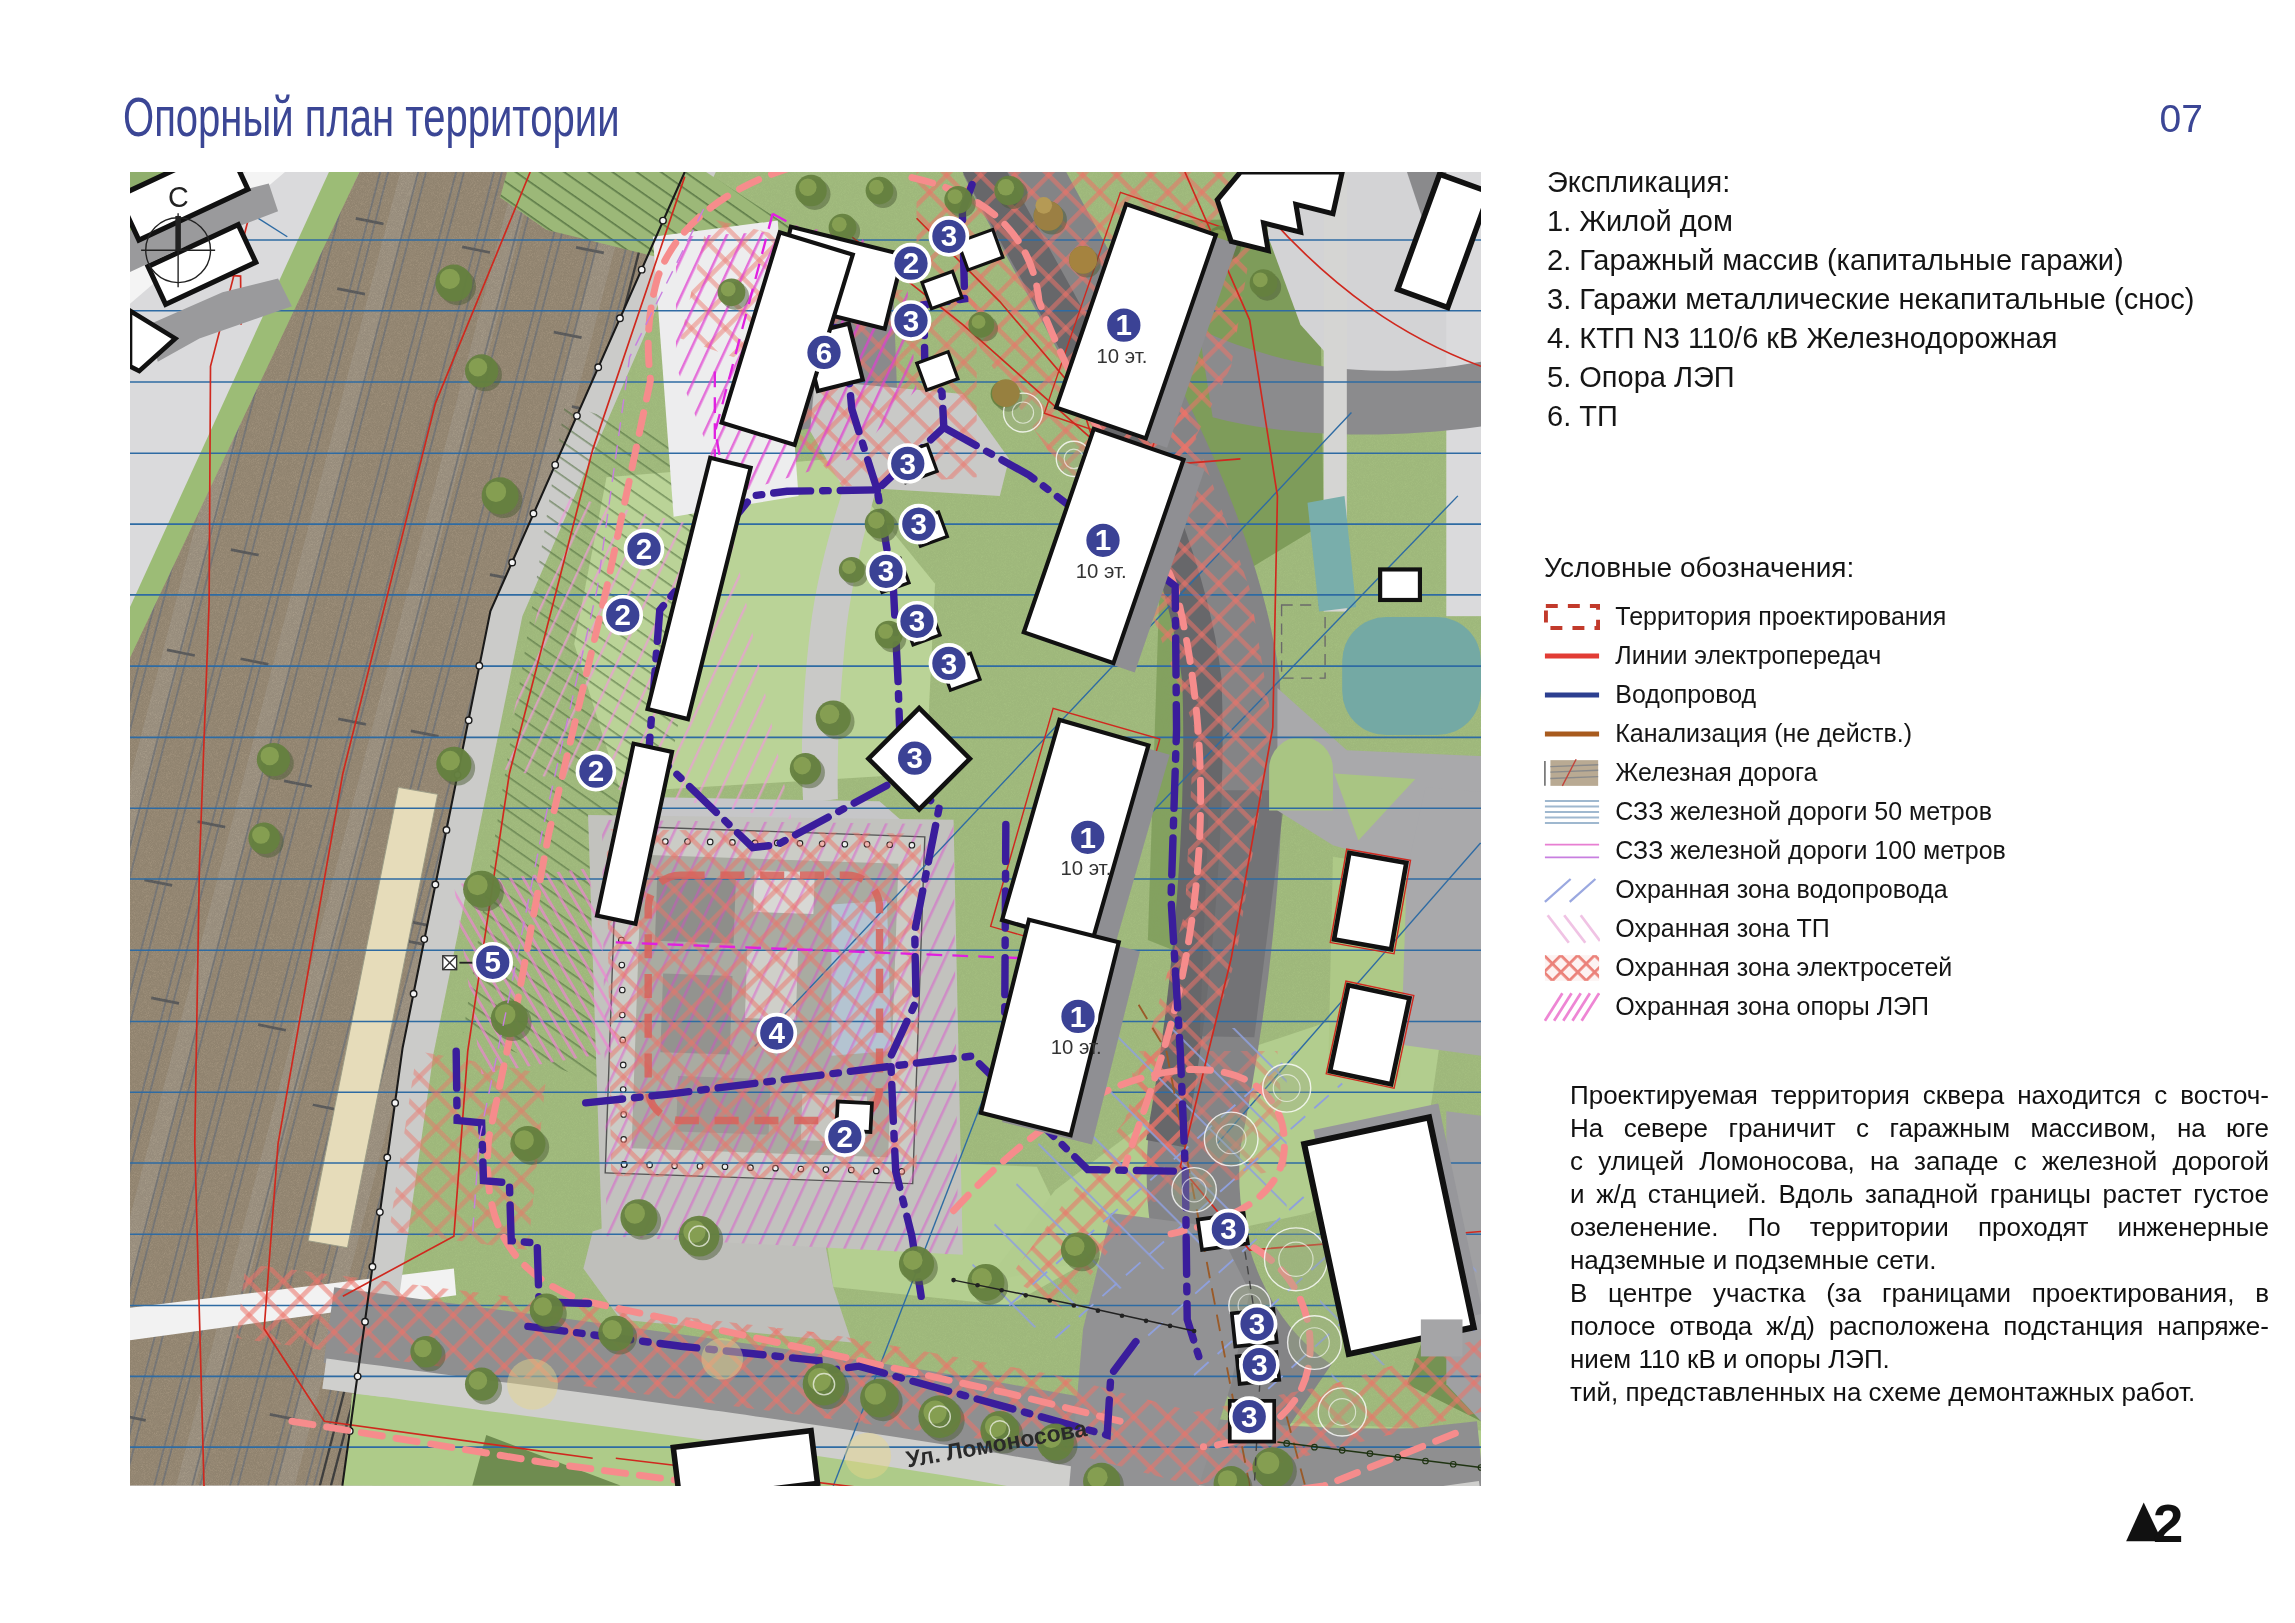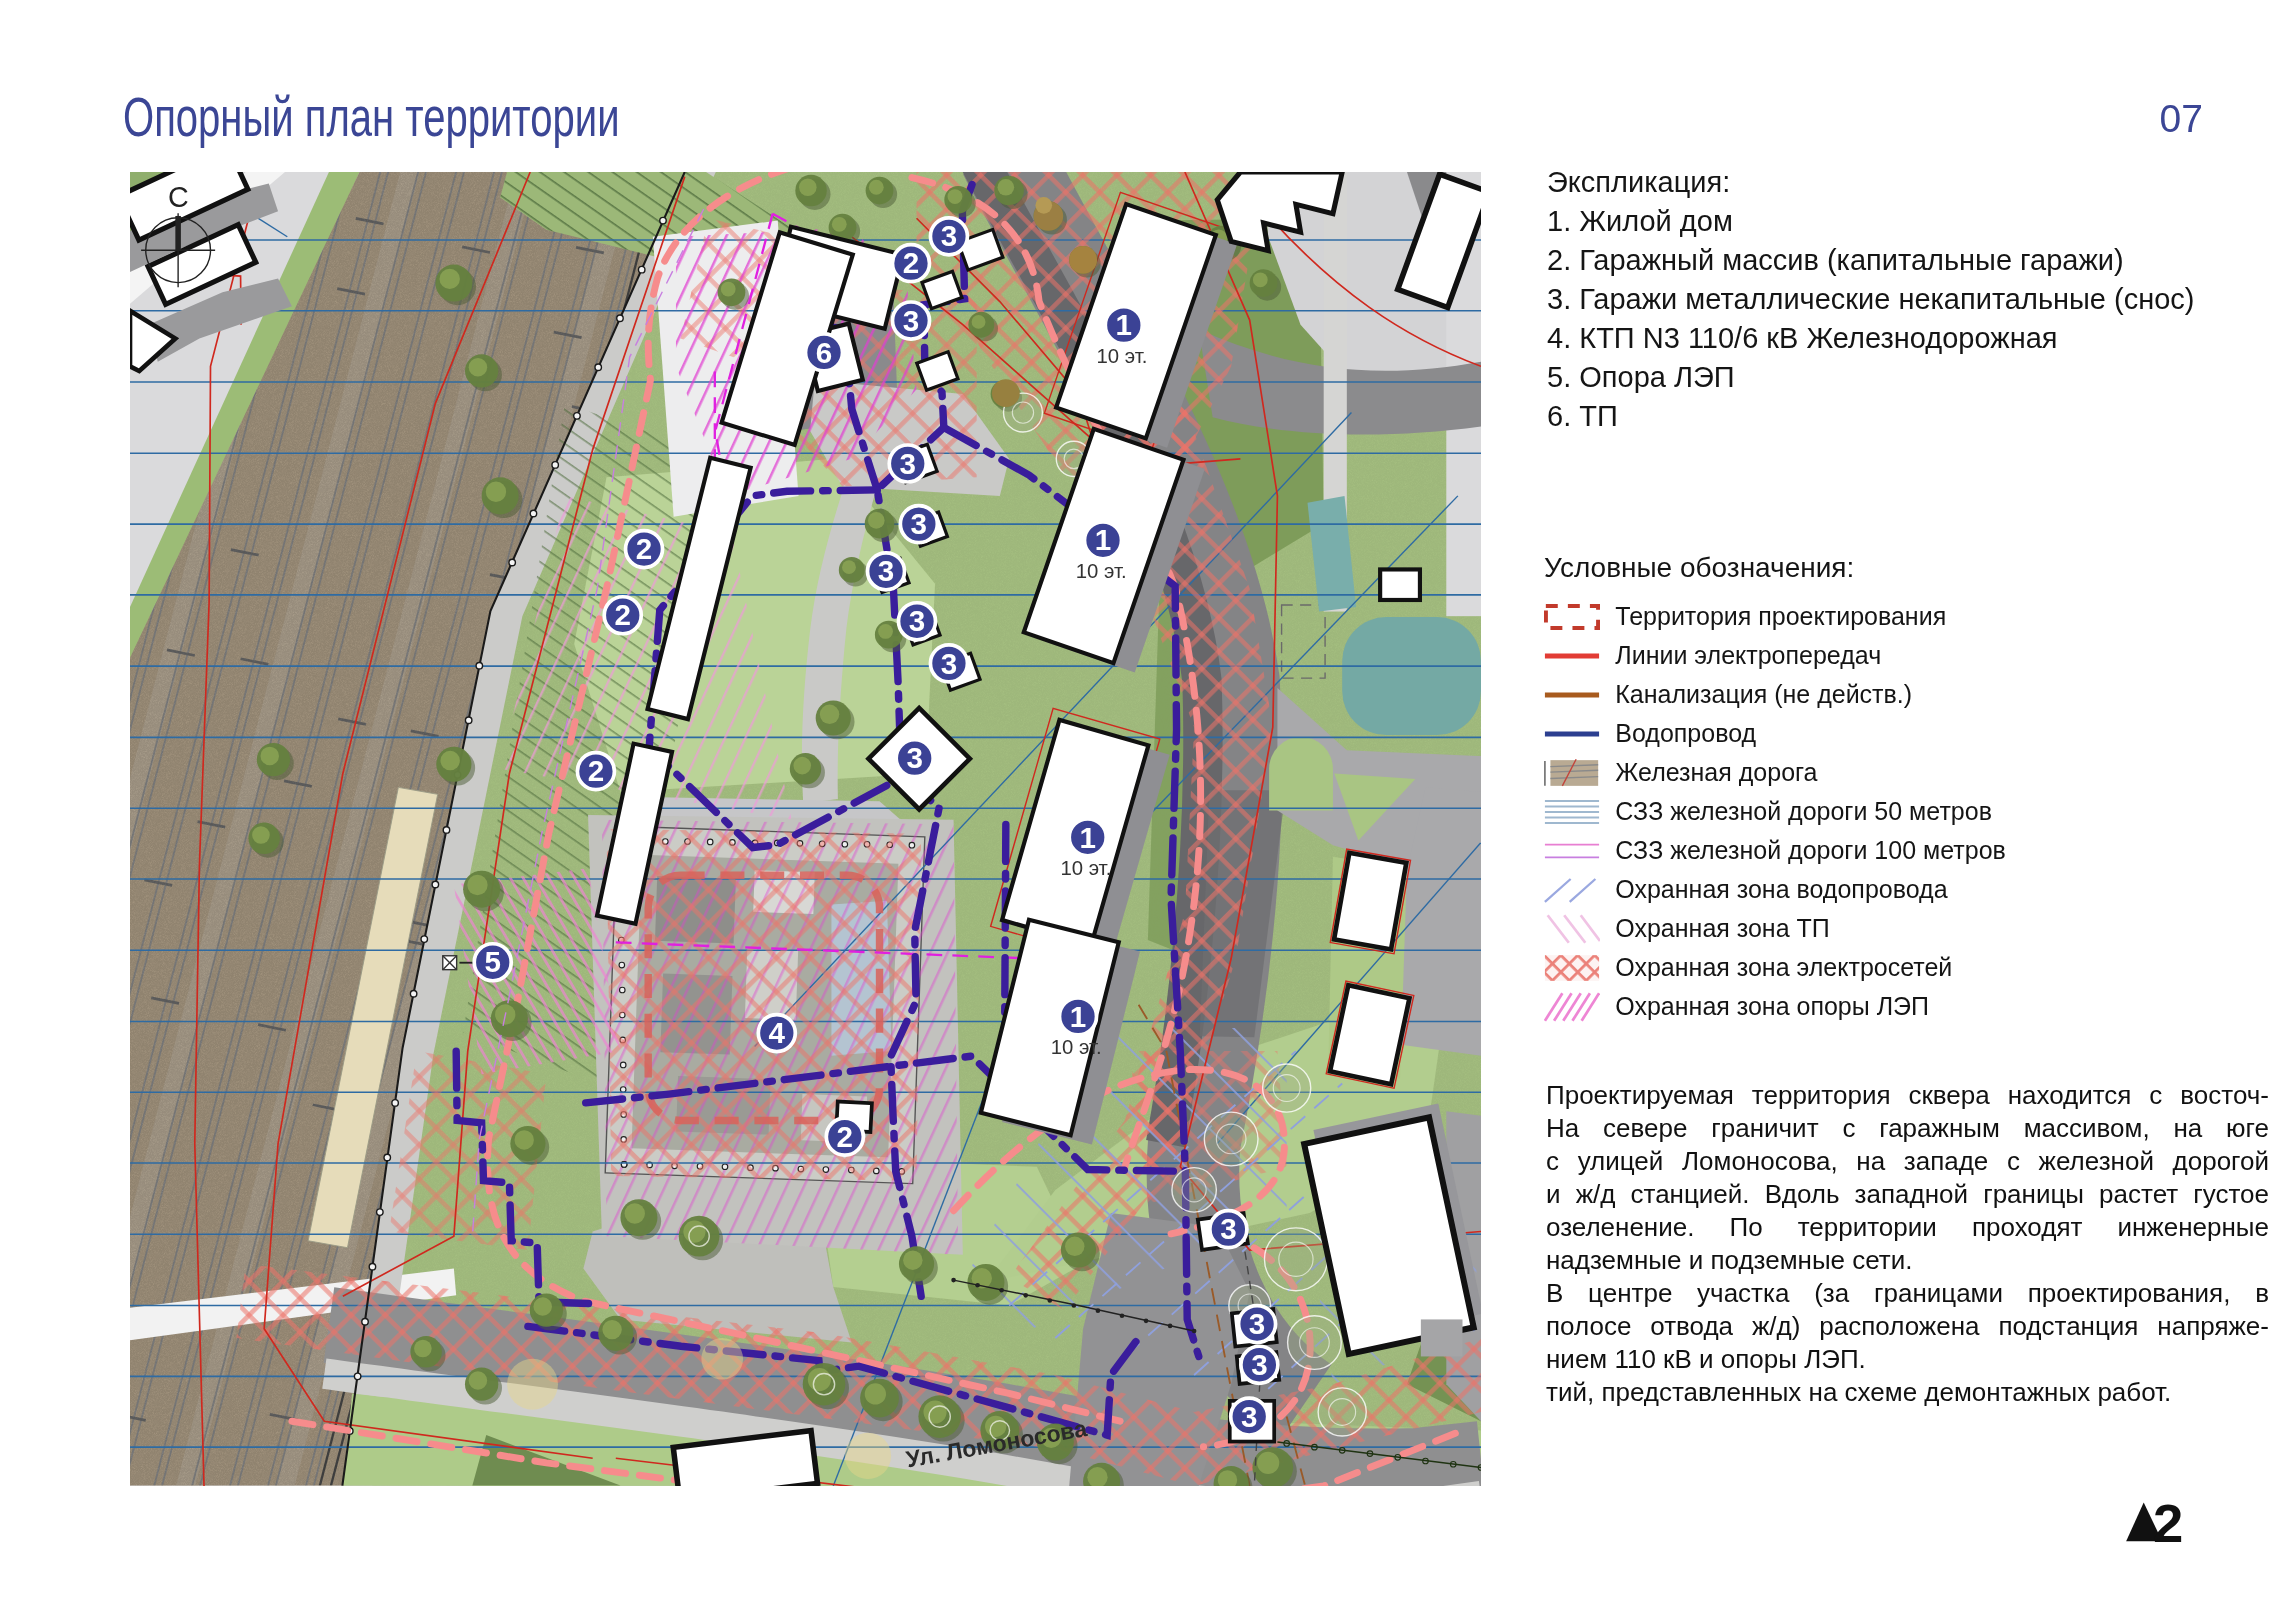--- a/index.html
+++ b/index.html
@@ -7,21 +7,21 @@
 .abs{position:absolute;}
 #title{left:123px;top:84px;font-size:56px;color:#3b4695;transform:scaleX(0.715);transform-origin:0 0;}
 #pagenum{left:2147px;top:97px;width:56px;text-align:right;font-size:39px;color:#3b4695;}
 #explist{left:1547px;top:163px;font-size:29px;line-height:39px;color:#151515;}
 #legend{left:1544px;top:552px;color:#151515;}
 #legend .hd{font-size:28px;margin-bottom:13px;}
 .lrow{display:flex;align-items:center;height:39px;}
 .lsw{width:56px;height:30px;margin-right:15.3px;flex:0 0 auto;position:relative;}
 .ltx{font-size:25px;white-space:nowrap;}
 #paras{left:1546px;top:1079px;width:723px;font-size:26px;line-height:33px;color:#111;}
-#paras div{text-align:justify;}
+#paras div{text-align:justify;margin-left:24px;}
 #paras div.j{text-align-last:justify;}
 </style>
 </head>
 <body>
 
 <div id="title" class="abs">Опорный план территории</div>
 
 <div id="pagenum" class="abs">07</div>
 
 <div id="explist" class="abs">Экспликация:<br>1. Жилой дом<br>2. Гаражный массив (капитальные гаражи)<br>3. Гаражи металлические некапитальные (снос)<br>4. КТП N3 110/6 кВ Железнодорожная<br>5. Опора ЛЭП<br>6. ТП</div>
@@ -38,30 +38,30 @@
 
 <div class="lrow">
       <div class="lsw"><svg width="56" height="30" viewBox="0 0 122 64">
           <line x1="2" y1="32" x2="120" y2="32" stroke="#e23c35" stroke-width="11"></line>
         </svg></div>
       <div class="ltx">Линии электропередач</div>
     </div>
 
 <div class="lrow">
       <div class="lsw"><svg width="56" height="30" viewBox="0 0 122 64">
+          <line x1="2" y1="32" x2="120" y2="32" stroke="#2c3f90" stroke-width="11"></line>
+        </svg></div>
+      <div class="ltx">Водопровод</div>
+    </div>
+
+<div class="lrow">
+      <div class="lsw"><svg width="56" height="30" viewBox="0 0 122 64">
           <line x1="2" y1="32" x2="120" y2="32" stroke="#a85b1e" stroke-width="11"></line>
         </svg></div>
       <div class="ltx">Канализация (не действ.)</div>
-    </div>
-
-<div class="lrow">
-      <div class="lsw"><svg width="56" height="30" viewBox="0 0 122 64">
-          <line x1="2" y1="32" x2="120" y2="32" stroke="#2c3f90" stroke-width="11"></line>
-        </svg></div>
-      <div class="ltx">Водопровод</div>
     </div>
 
 <div class="lrow">
       <div class="lsw"><svg width="56" height="30" viewBox="0 0 122 64">
           <rect x="14" y="4" width="104" height="56" fill="#b9aa93"></rect>
           <line x1="14" y1="18" x2="118" y2="14" stroke="#8a8a8a" stroke-width="3"></line>
           <line x1="14" y1="30" x2="118" y2="26" stroke="#8a8a8a" stroke-width="3"></line>
           <line x1="14" y1="44" x2="118" y2="40" stroke="#8a8a8a" stroke-width="3"></line>
           <line x1="40" y1="60" x2="70" y2="2" stroke="#c2453c" stroke-width="3"></line>
           <line x1="2" y1="6" x2="2" y2="60" stroke="#555" stroke-width="3"></line>

